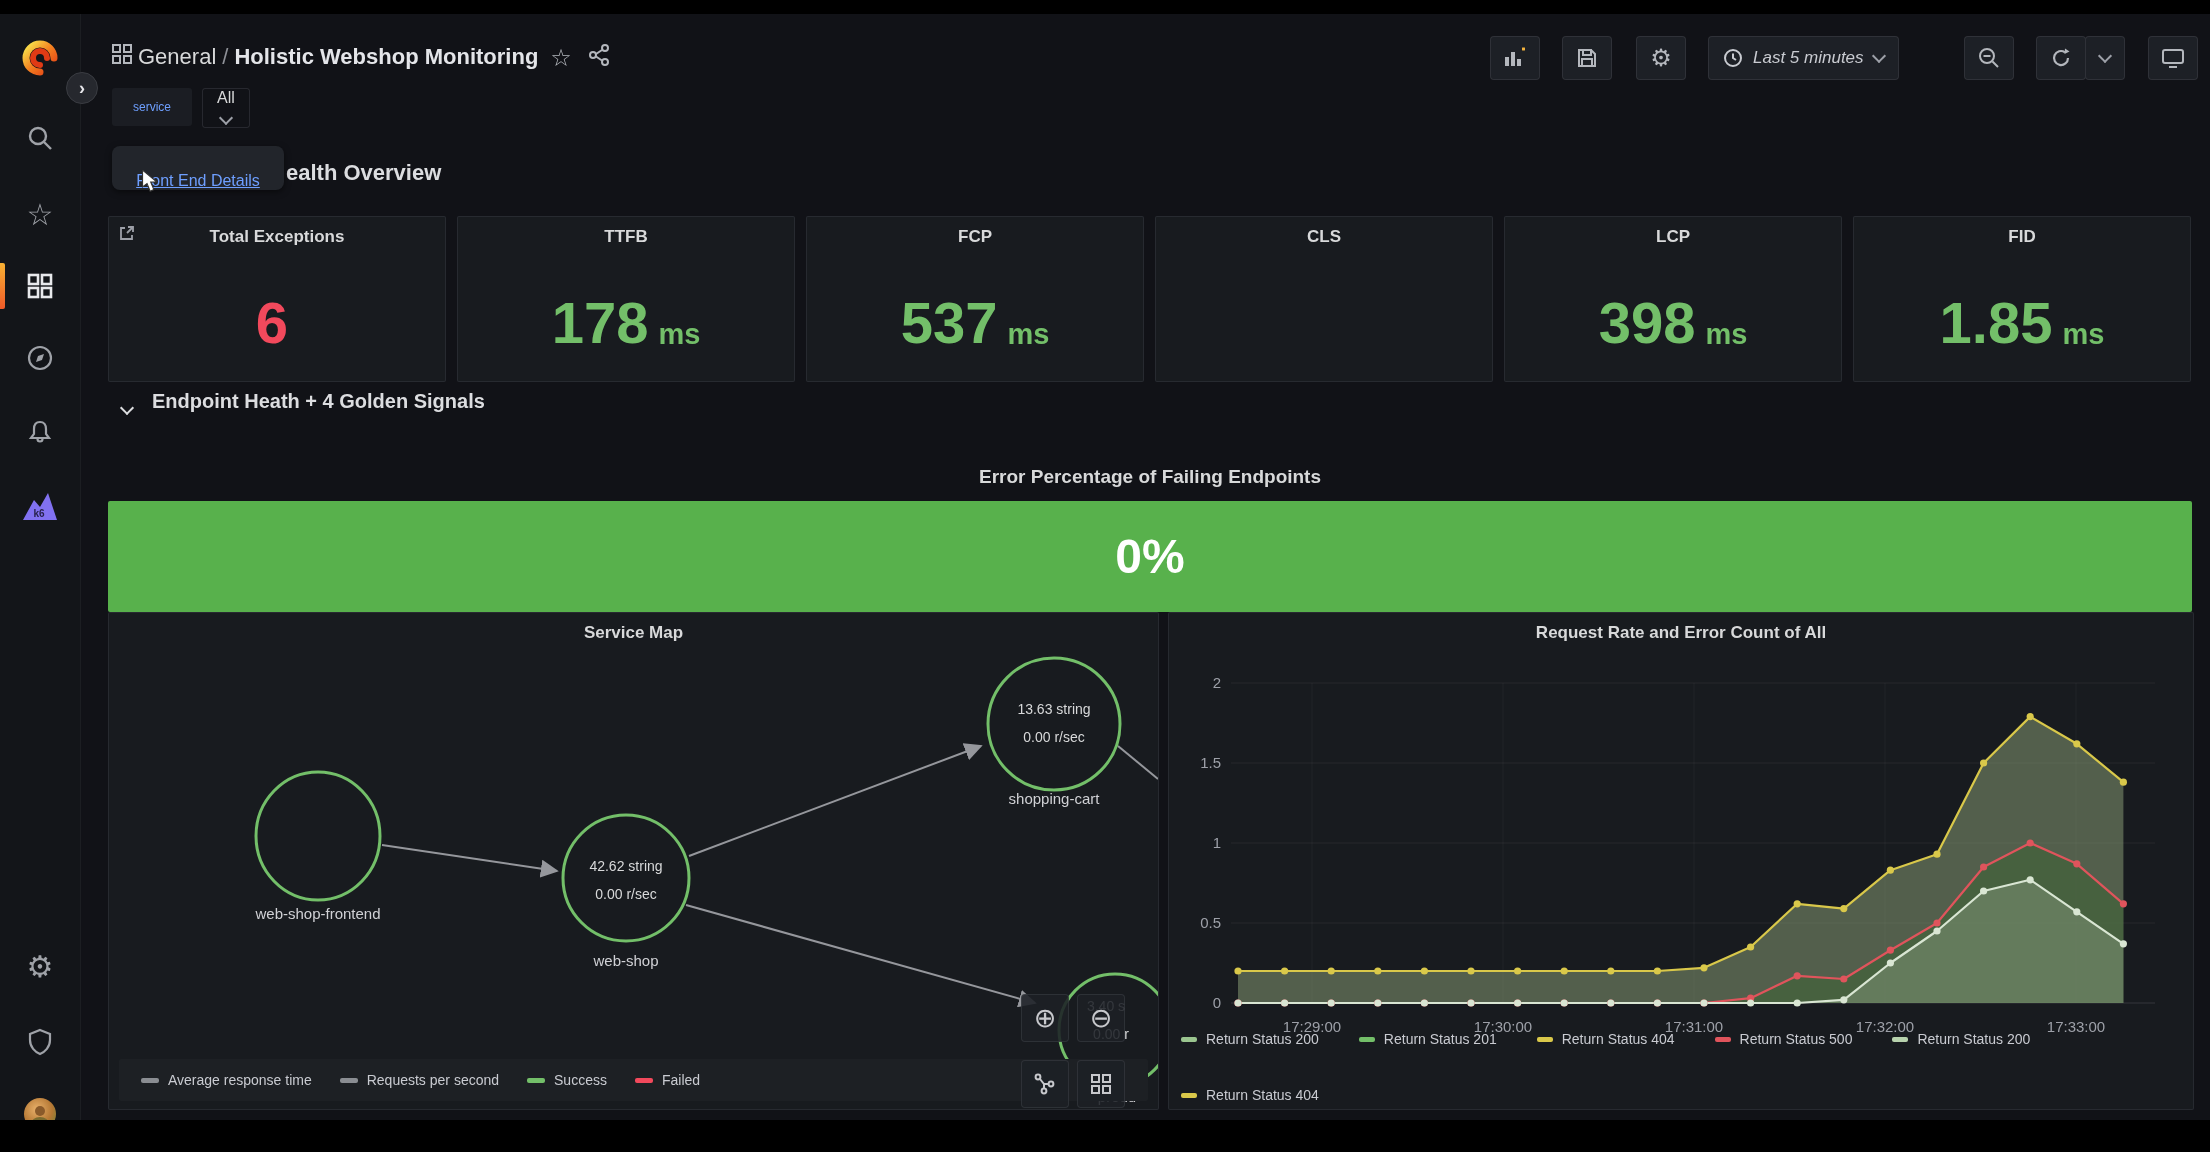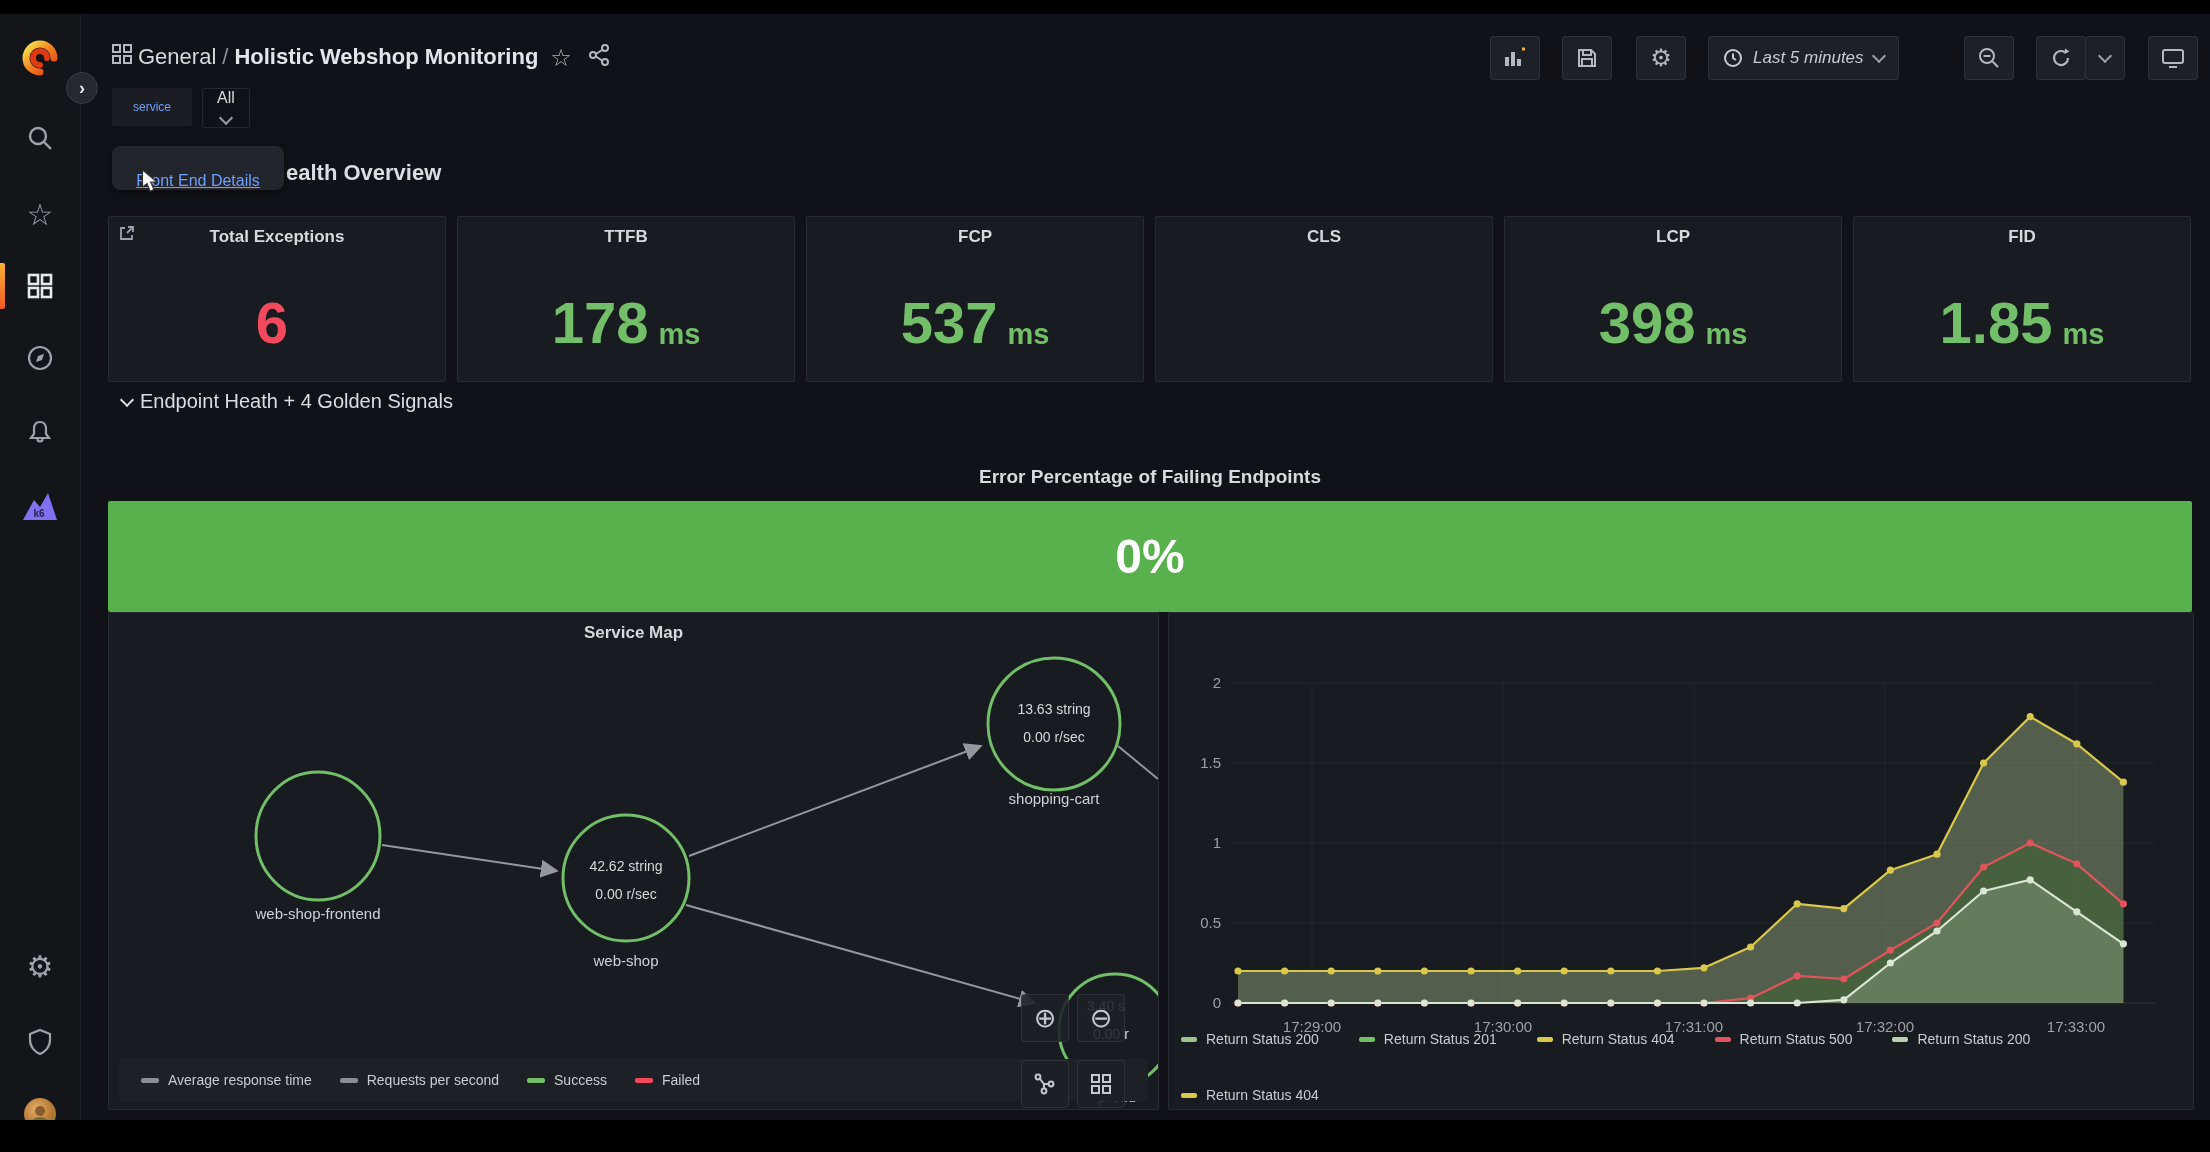--- a/index.html
+++ b/index.html
@@ -36,21 +36,21 @@
   .tooltip span{color:#6e9fff;font-size:16px;text-decoration:underline;}
   .cursor-ic{position:absolute;left:28px;top:24px;z-index:7;}
   
   .panel{position:absolute;background:#181b1f;border:1px solid rgba(204,204,220,0.09);border-radius:2px;}
   .p-title{position:absolute;left:0;right:0;top:10px;text-align:center;font-size:17px;font-weight:700;color:#d8d9da;}
   .stat-val{position:absolute;left:0;right:0;top:48px;bottom:0;display:flex;align-items:center;justify-content:center;gap:10px;}
   .stat-num{font-size:58px;font-weight:700;line-height:1;}
   .stat-suf{font-size:29px;font-weight:700;align-self:center;margin-top:22px;}
   .ext-ic{position:absolute;left:10px;top:8px;color:#9da0a8;}
   
-  .rowhdr{position:absolute;display:flex;align-items:center;gap:8px;font-size:20px;font-weight:400;color:#dcdde0;}
+  .rowhdr{position:absolute;display:flex;align-items:flex-end;gap:20px;font-size:20px;font-weight:700;color:#dcdde0;}
   
   .err-title{position:absolute;left:108px;width:2084px;top:452px;text-align:center;font-size:19px;font-weight:700;}
   .err-bar{position:absolute;left:108px;top:487px;width:2084px;height:111px;border-radius:2px;
            display:flex;align-items:center;justify-content:center;}
   .err-val{font-size:48px;font-weight:700;color:#fff;}
   
   .sm-legend{position:absolute;left:10px;right:10px;bottom:8px;height:42px;background:#1d2024;border-radius:2px;
              display:flex;align-items:center;padding-left:22px;gap:28px;}
   .leg-item{display:flex;align-items:center;gap:9px;font-size:14px;color:#c9cbd1;white-space:nowrap;}
   .dash{width:18px;height:5px;border-radius:2px;}
@@ -343,20 +343,21 @@
             <span>Success</span>
           </div>
           <div class="leg-item">
             <span class="dash" style="background: rgb(242, 73, 92);"></span>
             <span>Failed</span>
           </div>
         </div>
     </section>
 
     <section class="panel" style="left:1168px;top:598px;width:1024px;height:496px">
+      <div class="p-title">Request Rate and Error Count of All</div>
       <svg id="rr-svg" width="1012" height="390" viewBox="0 0 1012 390" style="position:absolute;left:6px;top:43px">
           <line x1="56" y1="347" x2="980" y2="347" stroke="rgba(204,204,220,0.16)" stroke-width="1"></line>
           <text x="46" y="352" text-anchor="end" font-size="15" fill="#9da0a8">0</text>
           <line x1="56" y1="267" x2="980" y2="267" stroke="rgba(204,204,220,0.08)" stroke-width="1"></line>
           <text x="46" y="272" text-anchor="end" font-size="15" fill="#9da0a8">0.5</text>
           <line x1="56" y1="187" x2="980" y2="187" stroke="rgba(204,204,220,0.08)" stroke-width="1"></line>
           <text x="46" y="192" text-anchor="end" font-size="15" fill="#9da0a8">1</text>
           <line x1="56" y1="107" x2="980" y2="107" stroke="rgba(204,204,220,0.08)" stroke-width="1"></line>
           <text x="46" y="112" text-anchor="end" font-size="15" fill="#9da0a8">1.5</text>
           <line x1="56" y1="27" x2="980" y2="27" stroke="rgba(204,204,220,0.08)" stroke-width="1"></line>

